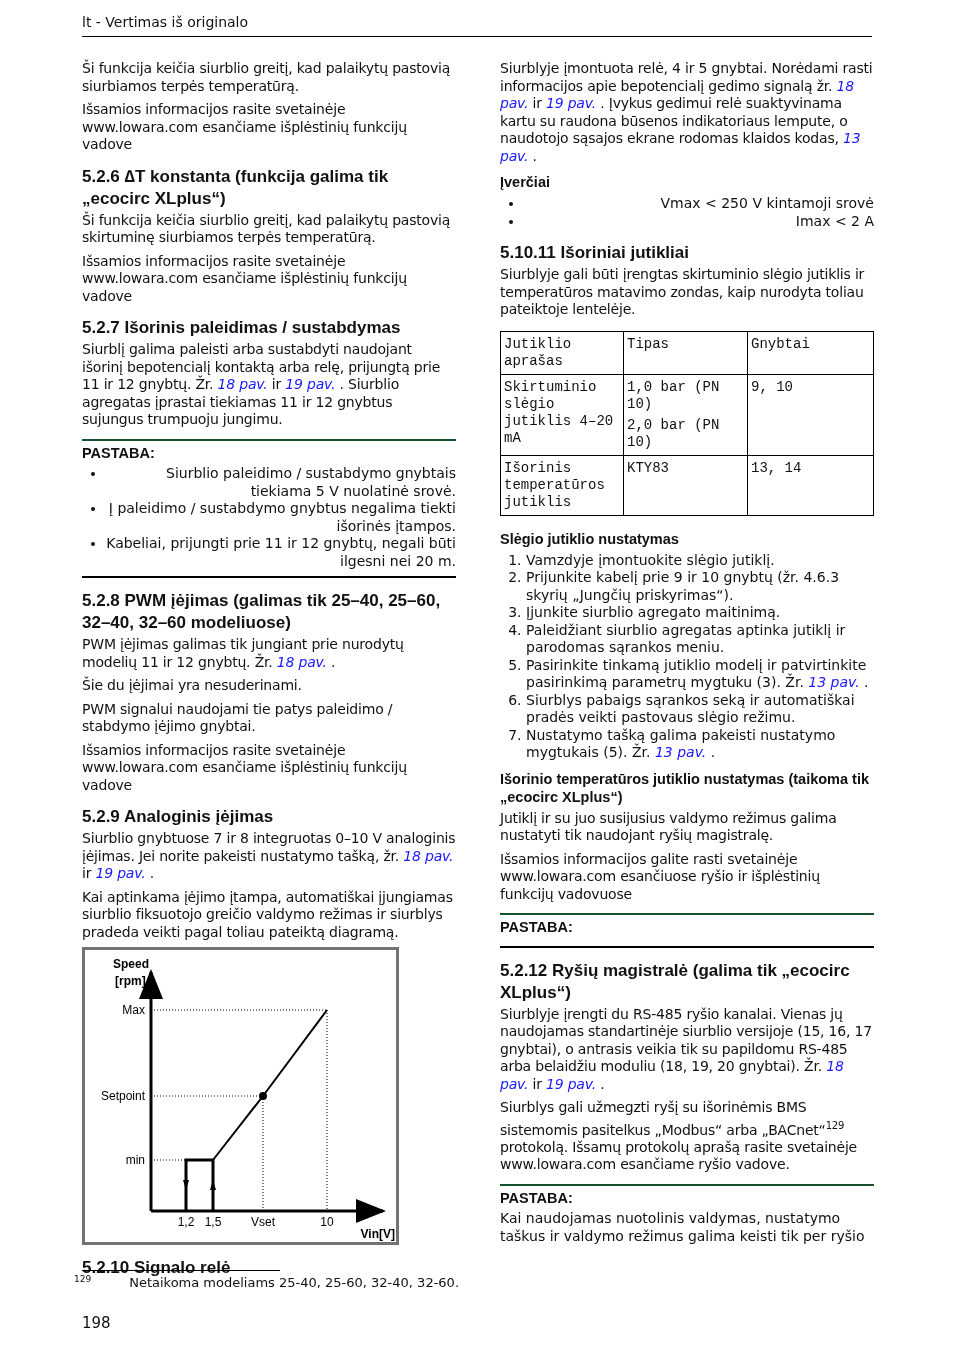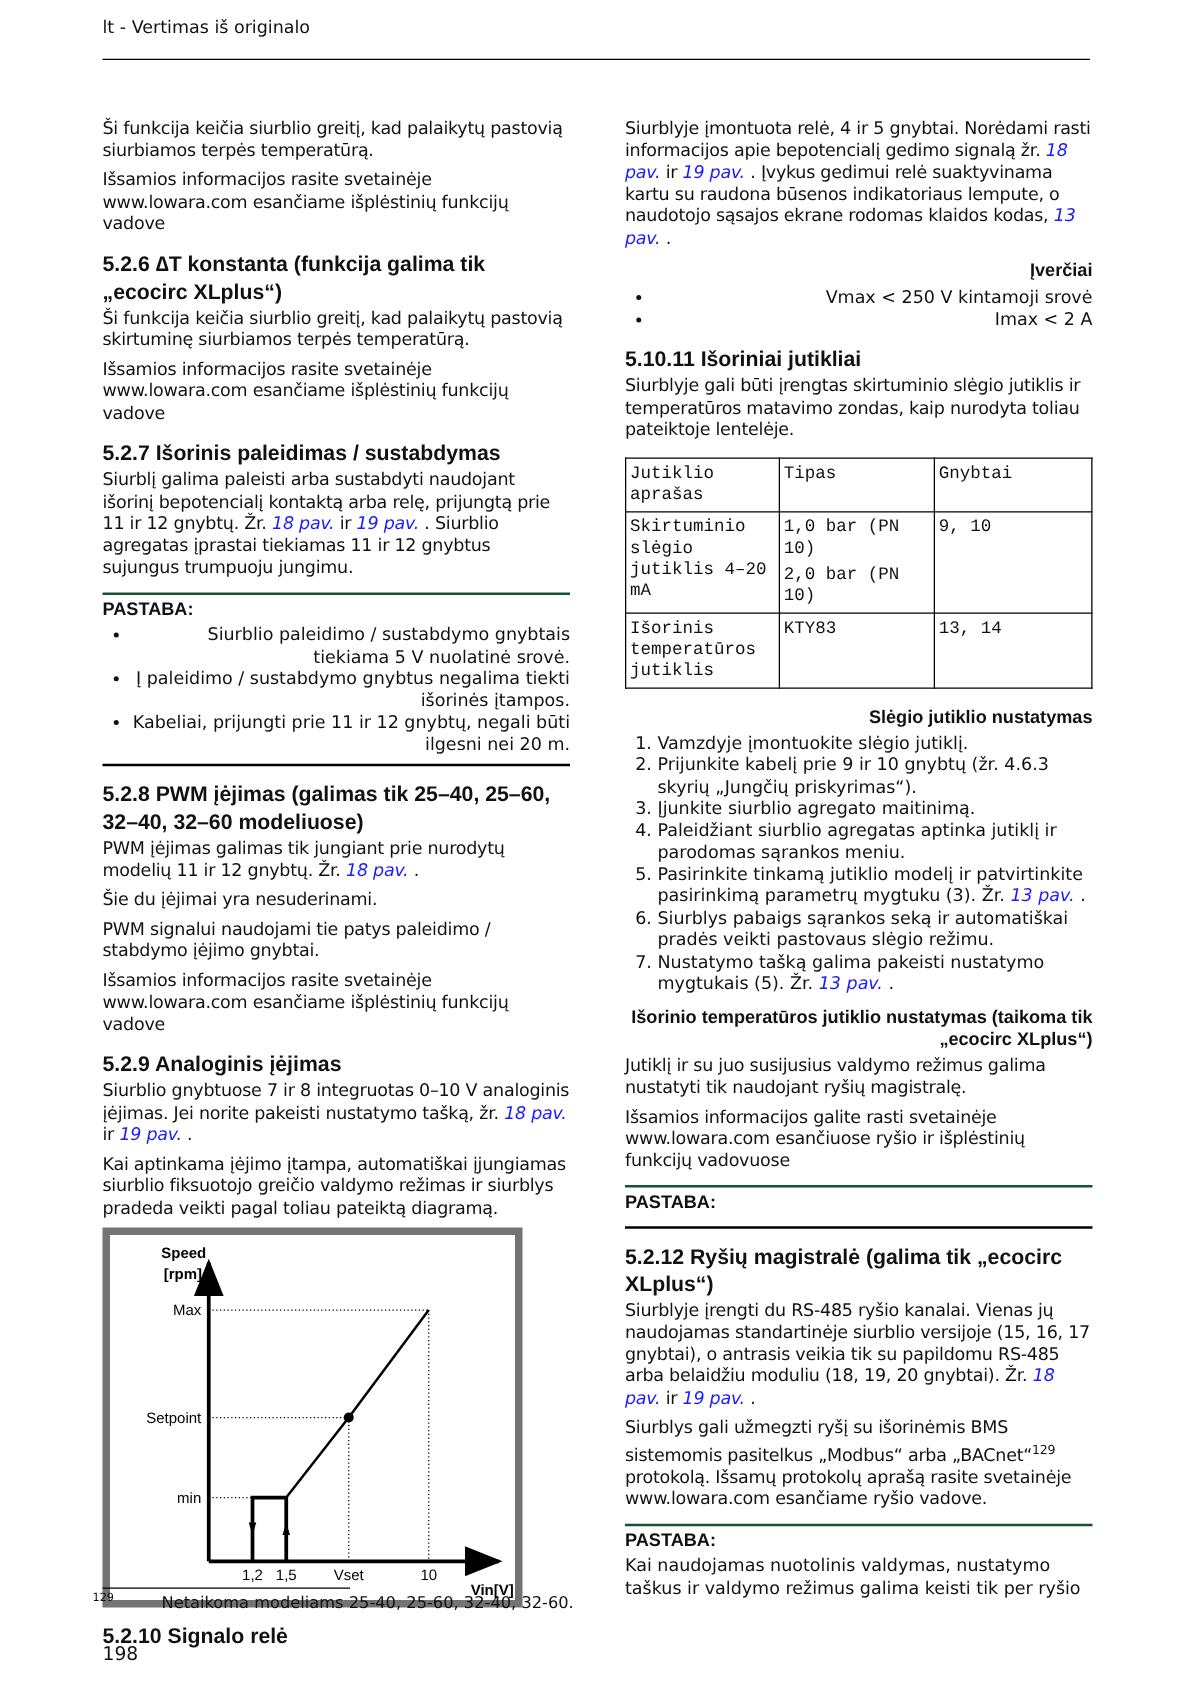--- a/index.html
+++ b/index.html
@@ -1,34 +1,34 @@
 <!DOCTYPE html>
 <html><head>
 <meta charset="utf-8">
 <style>
   html, body { margin:0; padding:0; background:#ffffff; }
   body { width:954px; height:1354px; position:relative; overflow:hidden; color:#111; font-family:"DejaVu Sans", sans-serif; }
-  .page-header { position:absolute; left:82px; top:14px; width:790px; font-size:14px; padding-bottom:17px; border-bottom:1px solid #000; }
-  .col { position:absolute; top:60px; width:374px; font-size:14px; line-height:17.5px;margin-top:35px; }
+  .page-header { position:absolute; left:82px; top:14px; width:790px; font-size:14px; padding-bottom:6px; border-bottom:1px solid #000; }
+  .col { position:absolute; top:60px; width:374px; font-size:14px; line-height:17.5px; }
   .col-left { left:82px; }
   .col-right { left:500px; }
   p { margin:0 0 6px 0; letter-spacing:-0.2px; }
   h2 { font-family:"Liberation Sans", sans-serif; font-weight:bold; font-size:17px; line-height:22px; margin:12px 0 2px 0; }
-  h3 { font-family:"Liberation Sans", sans-serif; font-weight:bold; font-size:14.5px; line-height:18px; margin:8px 0 4px 0;text-align:right; }
+  h3 { font-family:"Liberation Sans", sans-serif; font-weight:bold; font-size:14.5px; line-height:18px; margin:8px 0 4px 0; }
   .link { color:#1a1aff; font-style:italic; }
   .note { border-top:2px solid #14532d; border-bottom:2px solid #000; padding:4px 0 6px 0; margin:10px 0 6px 0; }
   .note.open-bottom { border-bottom:none; }
   .note-title { font-family:"Liberation Sans", sans-serif; font-weight:bold; font-size:14.5px; margin-bottom:3px; }
   ul { margin:0; padding-left:24px;text-align:right; }
   ul li { margin:0; }
   ol { margin:0; padding-left:26px; }
   ol li { margin:0; }
   table { border-collapse:collapse; width:374px; margin:12px 0 14px 0; font-size:14px;font-family:Liberation Mono, monospace; }
   td, th { border:1px solid #000; vertical-align:top; text-align:left; padding:4px 3px; font-weight:normal; line-height:17px; }
-  .chart-box { border:6px solid #737373; width:311px; height:292px; margin:4px 0 10px 0; position:relative;padding-left:13px; }
+  .chart-box { border:3px solid #737373; width:311px; height:292px; margin:4px 0 10px 0; position:relative; }
   .chart-box svg { display:block; }
   .footnote-rule { position:absolute; left:82px; top:1270px; width:198px; border-top:1px solid #000; }
   .footnote { position:absolute; left:74px; top:1274px; font-size:13px; }
   .footnote sup { font-size:9px; margin-right:38px; }
   .page-number { position:absolute; left:82px; top:1314px; font-size:15px; }
   sup { font-size:10px; }
 </style>
 </head>
 <body>
 

